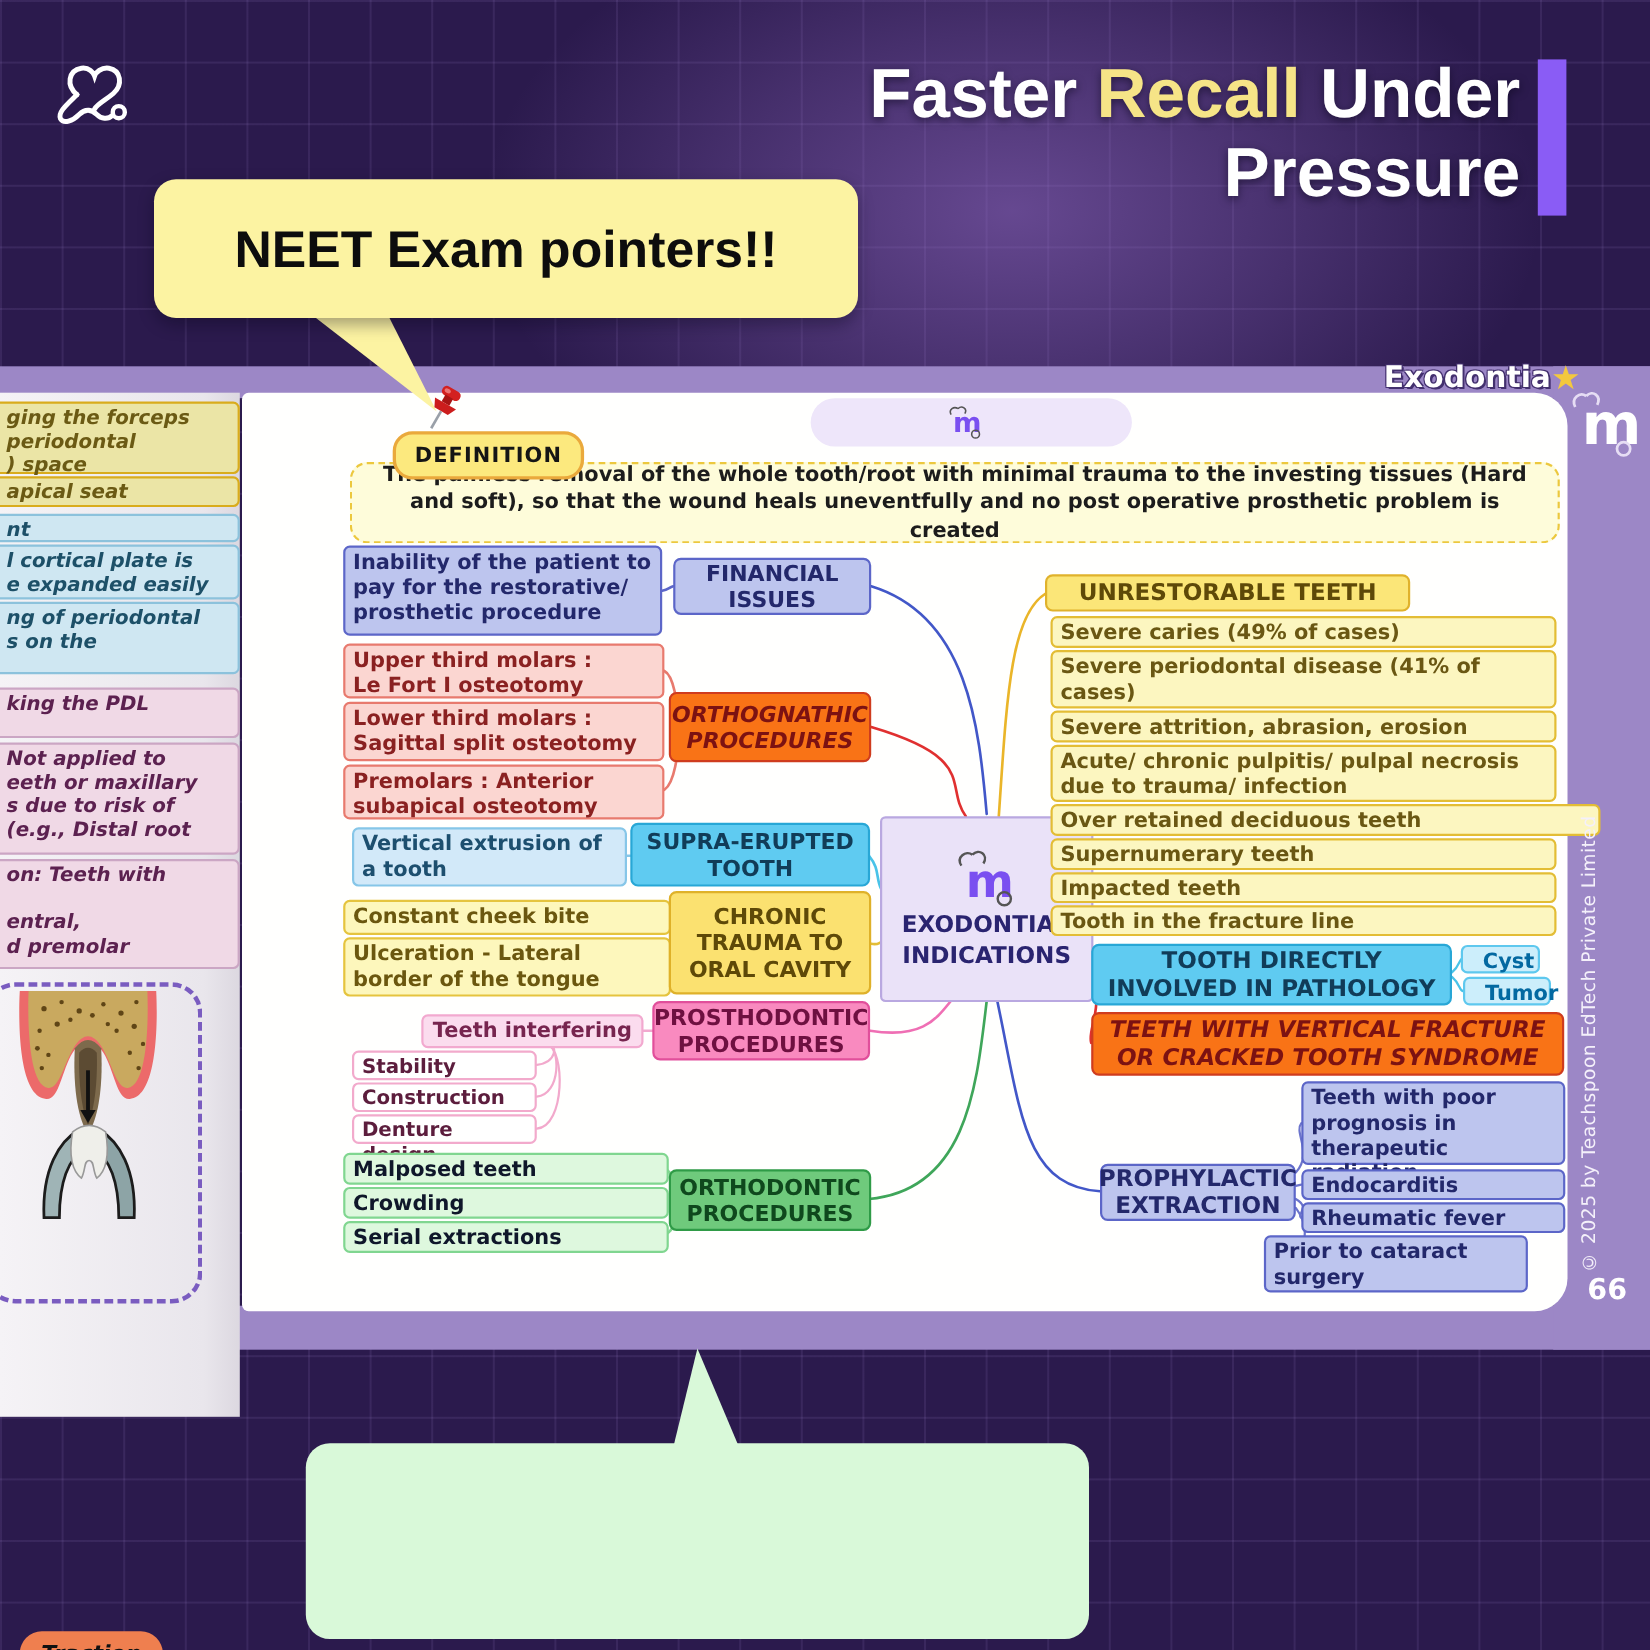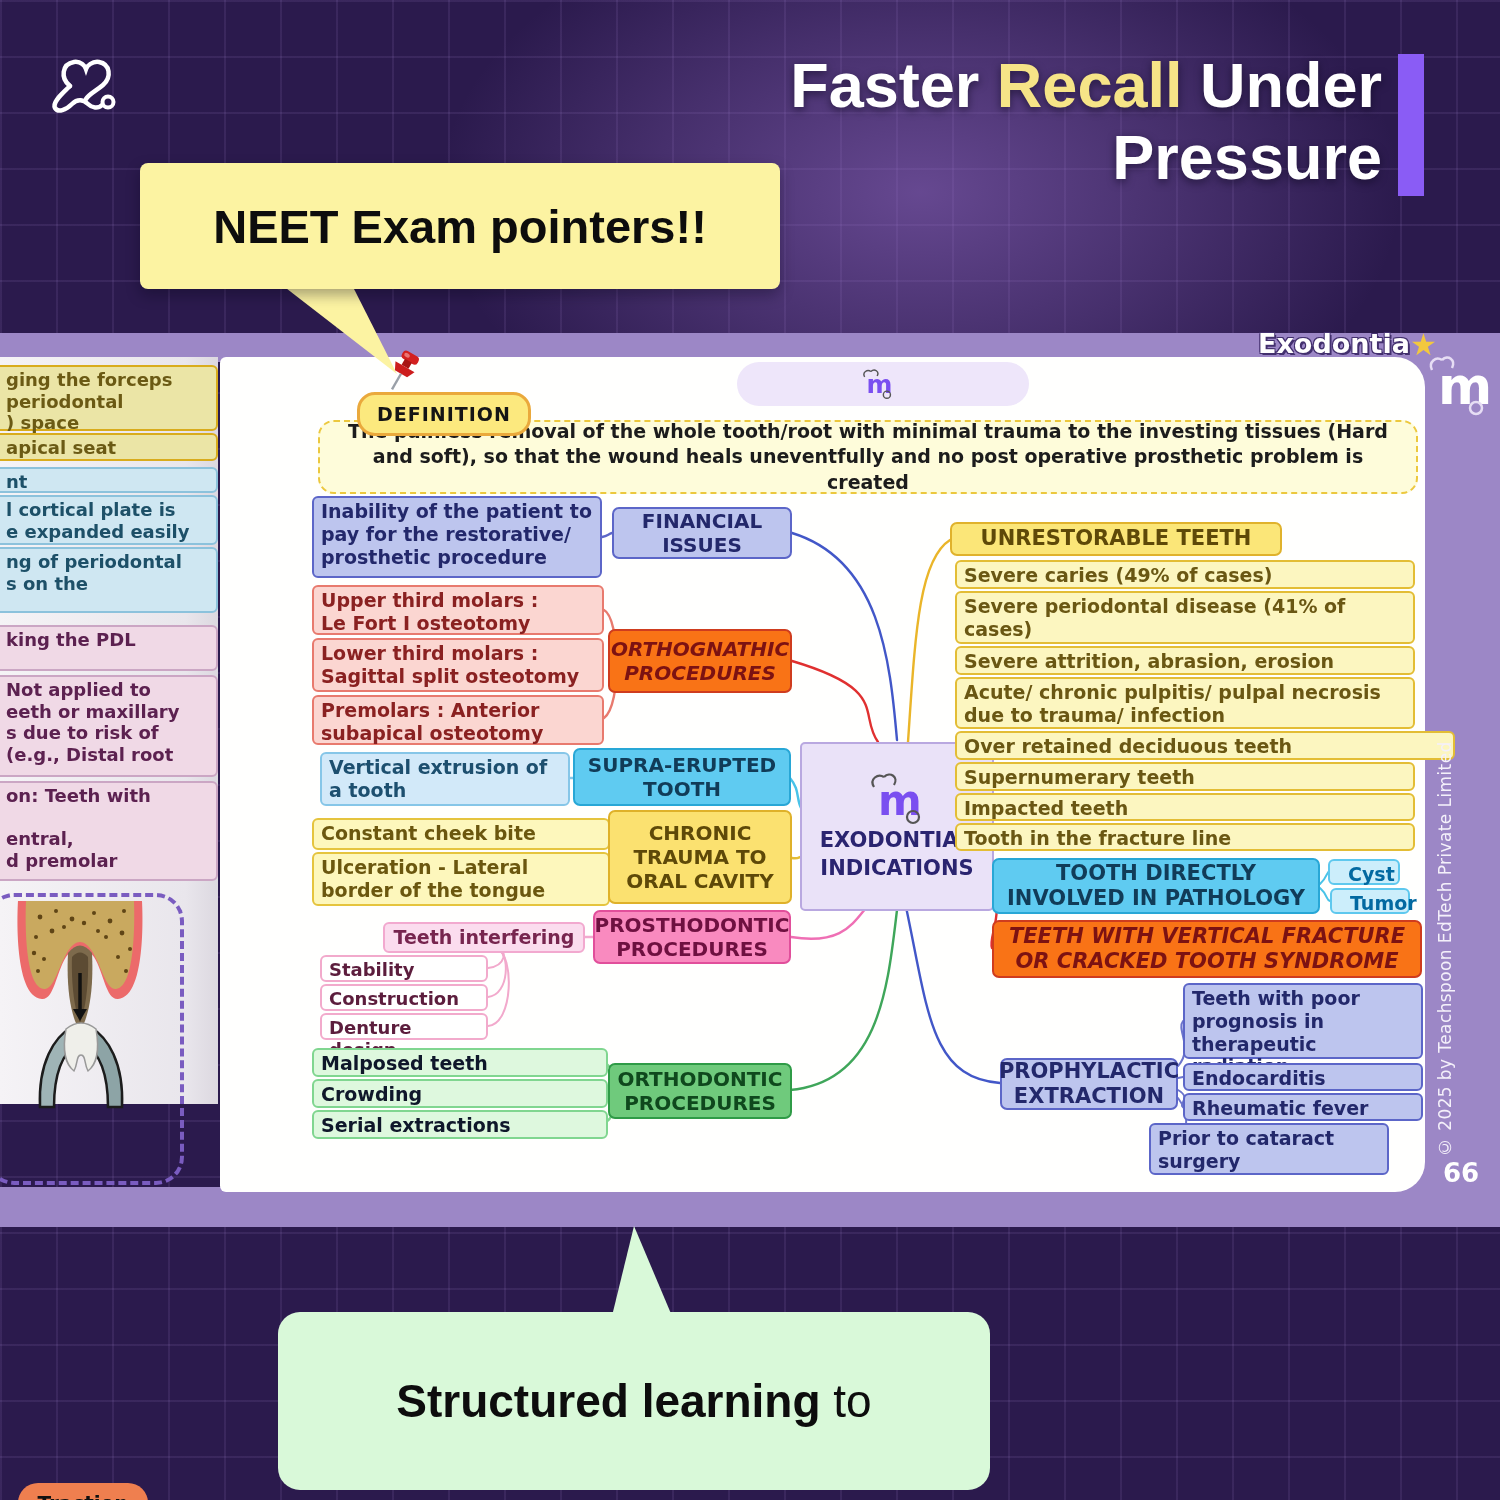--- a/index.html
+++ b/index.html
@@ -14,37 +14,37 @@
     background:radial-gradient(ellipse at 50% 45%, rgba(150,110,200,0.55) 0%, rgba(150,110,200,0.25) 38%, transparent 68%);}
   
   .hdr{position:absolute;right:118px;top:50px;text-align:right;color:#fff;
        font-family:"Liberation Sans",sans-serif;font-weight:bold;font-size:63px;line-height:1.14;
        text-shadow:0 3px 8px rgba(10,5,25,0.55);}
   .hdr .hl{color:#f6e487;}
   .accent-bar{position:absolute;left:1398px;top:54px;width:26px;height:142px;background:#8a5cf5;}
   .heart-logo{position:absolute;left:42px;top:52px;}
   
   .callout-top{position:absolute;left:140px;top:163px;width:640px;height:126px;background:#fcf3a2;
-      border-radius:8px;display:flex;align-items:center;justify-content:center;
+      border-radius:20px;display:flex;align-items:center;justify-content:center;
       font-family:"Liberation Sans",sans-serif;font-weight:bold;font-size:47px;color:#0d0d0d;z-index:40;
       box-shadow:0 6px 14px rgba(10,5,25,0.35);}
   .tail-top{position:absolute;left:0;top:0;z-index:39;}
   .callout-bottom{position:absolute;left:278px;top:1312px;width:712px;height:178px;background:#d9f9d9;
       border-radius:22px;display:flex;flex-direction:column;align-items:center;justify-content:center;
       font-family:"Liberation Sans",sans-serif;font-size:46px;color:#0d0d0d;line-height:1.5;z-index:40;}
   .callout-bottom b{font-weight:bold;}
   .tail-bottom{position:absolute;left:0;top:0;z-index:39;}
   
   .strip-top{position:absolute;left:0;top:333px;width:1500px;height:29px;background:#9c87c6;}
   .strip-bottom{position:absolute;left:0;top:1187px;width:1500px;height:40px;background:#9c87c6;}
   .margin-right{position:absolute;left:1412px;top:333px;width:88px;height:894px;background:#9c87c6;}
   .page{position:absolute;left:220px;top:357px;width:1205px;height:835px;background:#fffffe;
         border-radius:6px 30px 30px 6px;}
-  .sidebar{position:absolute;left:0;top:357px;width:218px;height:747px;
-        background:linear-gradient(90deg,#f5f3f6 0%,#e9e6ec 85%,#dcd8e0 100%);}
+  .sidebar{position:absolute;left:0;top:357px;width:218px;height:931px;
+        background:linear-gradient(90deg,#f5f3f6 0%,#e9e6ec 85%,#dcd8e0 100%);font-style:italic;}
   .tab-label{position:absolute;left:1258px;top:327px;color:#fff;font-weight:bold;font-size:27px;z-index:5;
         text-shadow:2px 2px 0 #43306e,-1px -1px 0 #43306e,1px -1px 0 #43306e,-1px 1px 0 #43306e;}
   .tab-star{color:#f3c83e;font-size:30px;text-shadow:none;vertical-align:-2px;}
   .copyright{position:absolute;left:1430px;top:718px;width:30px;height:462px;display:flex;align-items:center;justify-content:center;
         writing-mode:vertical-rl;transform:rotate(180deg);font-size:17px;color:#f4f0fa;letter-spacing:0.4px;z-index:5;}
   .pagenum{position:absolute;left:1443px;top:1158px;color:#fff;font-weight:bold;font-size:26px;z-index:5;}
   
   .sbox{position:absolute;left:-10px;width:228px;border-radius:6px;box-sizing:border-box;
         font-weight:bold;font-size:18px;line-height:1.2;padding:2px 6px 2px 14px;white-space:pre-line;}
   .s-yellow{background:#ebe5a6;border:2.5px solid #d9ac1c;color:#6b5a14;}
@@ -301,14 +301,13 @@
 
 <svg class="tail-top" width="1500" height="1500" viewBox="0 0 1500 1500" style="pointer-events:none">
   <polygon points="282,285 352,285 397,374" fill="#fcf3a2"></polygon>
 </svg>
 <svg class="tail-bottom" width="1500" height="1500" viewBox="0 0 1500 1500" style="pointer-events:none">
   <polygon points="612,1316 672,1316 634,1226" fill="#d9f9d9"></polygon>
 </svg>
 
 <div class="callout-top">NEET Exam pointers!!</div>
 <div class="callout-bottom">
-  <div><b>Structured learning</b><span> to</span></div>
 </div>
 
 </body></html>

